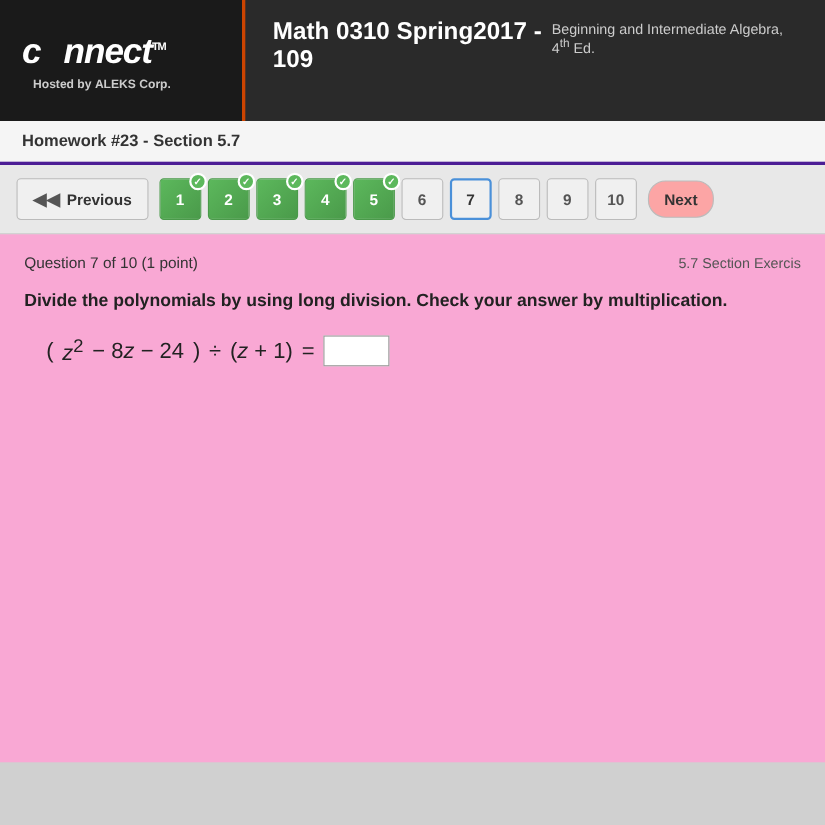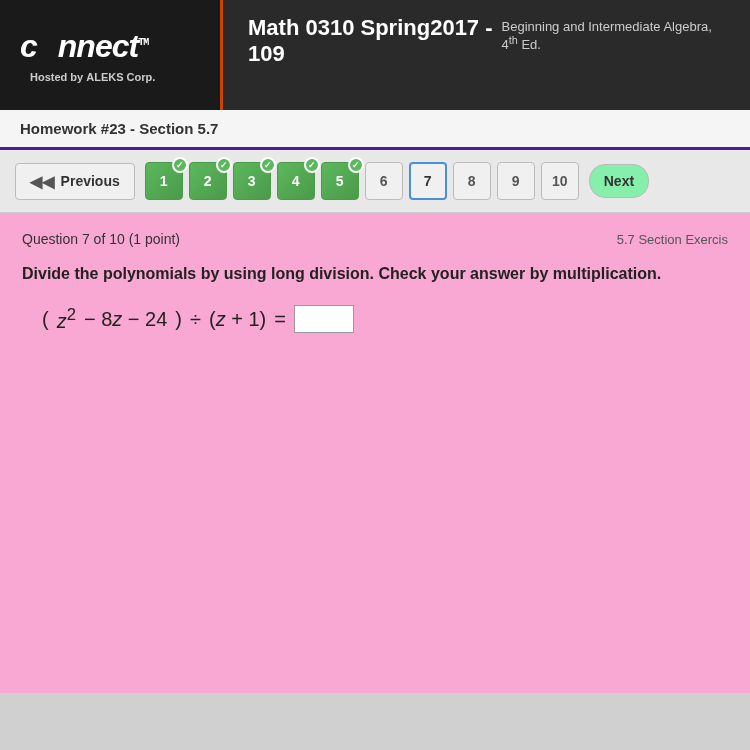--- a/index.html
+++ b/index.html
@@ -29,21 +29,20 @@
       color: white;
       font-size: 32px;
       font-weight: bold;
       font-style: italic;
       letter-spacing: -1px;
     }
     .logo-connect sup {
       font-size: 10px;
       font-style: normal;
       vertical-align: super;
-      font-family: Liberation Mono, monospace;
     }
     .logo-math {
       color: #4a90d9;
       font-size: 18px;
       font-weight: bold;
       letter-spacing: 2px;
       border-top: 1px solid #4a90d9;
       padding-top: 2px;
       margin-top: 2px;
     }
@@ -163,21 +162,21 @@
     .page-btn.plain {
       background: #f0f0f0;
       color: #555;
     }
 
     .next-btn {
       display: flex;
       align-items: center;
       gap: 6px;
       padding: 8px 14px;
-      background: #86efac;
+      background: #fca5a5;
       border: 1px solid #bbb;
       border-radius: 16px;
       cursor: pointer;
       font-size: 14px;
       font-weight: bold;
       color: #333;
       margin-left: 4px;
     }
 
     

